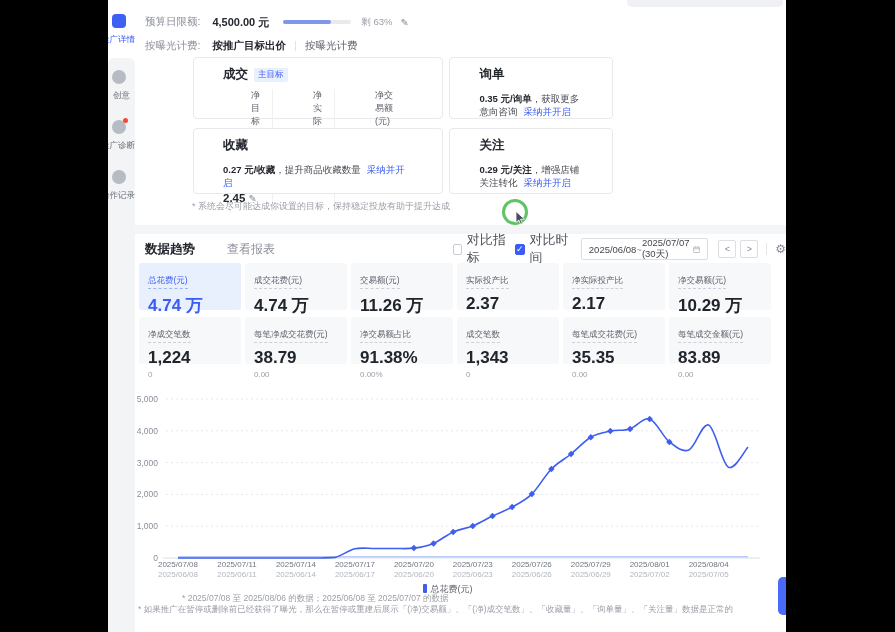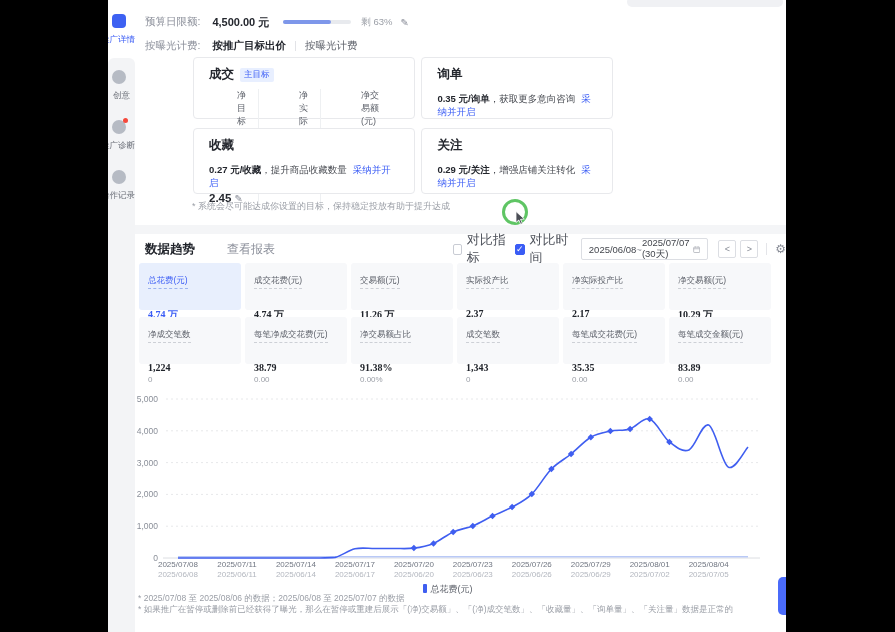--- a/index.html
+++ b/index.html
@@ -29,21 +29,21 @@
   .pbar-fill{position:absolute;left:0;top:0;height:4px;border-radius:2px;background:#7e97ea;}
   .remain{font-size:9.5px;color:#9a9ea6;margin-right:8px;}
   .pencil{font-size:10px;color:#8a8e99;cursor:pointer;}
   .bid-row{position:absolute;left:37px;top:38px;display:flex;align-items:center;height:16px;}
   .bid-tab{font-size:10.5px;color:#5b5f68;cursor:pointer;}
   .bid-tab.active{color:#23262d;font-weight:bold;font-family:Liberation Mono, monospace;}
   .bid-sep{width:1px;height:10px;background:#e2e3e7;margin:0 9px;}
 
   
   .goal-grid{position:absolute;left:85px;top:57px;width:420px;display:grid;grid-template-columns:1fr 1fr;grid-template-rows:62px 66px;gap:9px 6px;}
-  .gcard{border:1px solid #e8e9ec;border-radius:4px;background:#fff;padding:8px 15px;box-sizing:border-box;}
+  .gcard{border:1px solid #e8e9ec;border-radius:4px;background:#fff;padding:8px 29px;box-sizing:border-box;}
   .gtitle-row{display:flex;align-items:center;gap:6px;}
   .gtitle{font-size:12.5px;font-weight:bold;color:#23262d;}
   .gbadge{font-size:8.5px;color:#3a5cf5;background:#e8efff;border-radius:2px;padding:1px 4px;}
   .gmetrics{display:flex;margin-top:6px;}
   .gmet{padding-right:12px;}
   .gmet + .gmet{border-left:1px solid #eef0f2;padding-left:12px;}
   .gmet-label{font-size:9px;color:#5b5f68;display:inline-block;border-bottom:1px dashed #c9ccd2;padding-bottom:1px;margin-left:28px;}
   .gmet-info{font-size:8.5px;color:#9a9ea6;margin-left:2px;}
   .gmet-val{font-size:11.5px;font-weight:bold;color:#23262d;margin-top:5px;}
   .gmet-val .pencil{margin-left:3px;font-weight:normal;}
@@ -69,33 +69,33 @@
   .pager-btn{width:16px;height:16px;border:1px solid #dcdee3;border-radius:2px;font-size:9px;color:#878b95;
              display:flex;align-items:center;justify-content:center;cursor:pointer;background:#fff;}
   .vdiv{width:1px;height:12px;background:#e4e5e9;margin:0 8px;}
   .gear{font-size:12px;color:#878b95;cursor:pointer;line-height:1;}
 
   
   .tgrid{position:absolute;left:31px;width:632px;display:grid;grid-template-columns:repeat(6,1fr);gap:4px;}
   #tgrid1{top:263px;} #tgrid2{top:317px;}
   .tcard{background:#f7f8fa;border-radius:3px;padding:6px 9px;box-sizing:border-box;height:47px;cursor:pointer;}
   .tcard .tl{font-size:8.5px;color:#5b5f68;display:inline-block;border-bottom:1px dashed #cdd0d6;padding-bottom:1px;white-space:nowrap;}
-  .tcard .tv{font-size:10px;font-weight:bold;color:#20242b;margin-top:19px;font-family:Liberation Serif, serif;}
+  .tcard .tv{font-size:17px;font-weight:bold;color:#20242b;margin-top:5px;}
   .tcard .ts{font-size:8px;color:#9a9ea6;margin-top:2px;}
   .tcard.sel{background:#e8effd;}
   .tcard.sel .tl{color:#3a5cf5;border-color:#9db4f0;}
   .tcard.sel .tv{color:#3a5cf5;}
   .tcard.sel .ts{color:#8aa6ee;}
 
   
   #chart{position:absolute;left:0;top:381px;width:679px;height:200px;}
   .legend-row{position:absolute;left:0;top:583px;width:679px;text-align:center;font-size:9px;color:#5b5f68;}
   .legend-swatch{display:inline-block;width:4px;height:9px;border-radius:1px;background:#3f5ef0;vertical-align:-1px;margin-right:4px;}
   .fn{position:absolute;left:30px;font-size:8.5px;color:#9a9ea6;white-space:nowrap;}
-  #fn1{top:593px;} #fn2{top:604px;}
+  #fn1{top:593px;margin-left:44px;} #fn2{top:604px;}
 
   .blue-pill{position:absolute;left:670px;top:577px;width:9px;height:38px;border-radius:5px 0 0 5px;background:#4a6bfa;cursor:pointer;}
 
   .green-ring{position:absolute;left:394px;top:199px;width:26px;height:26px;border:3px solid #5fc564;border-radius:50%;box-sizing:border-box;z-index:30;}
   .cursor{position:absolute;left:407px;top:211px;z-index:31;}
 </style>
 </head>
 <body>
 
 <div id="content">

